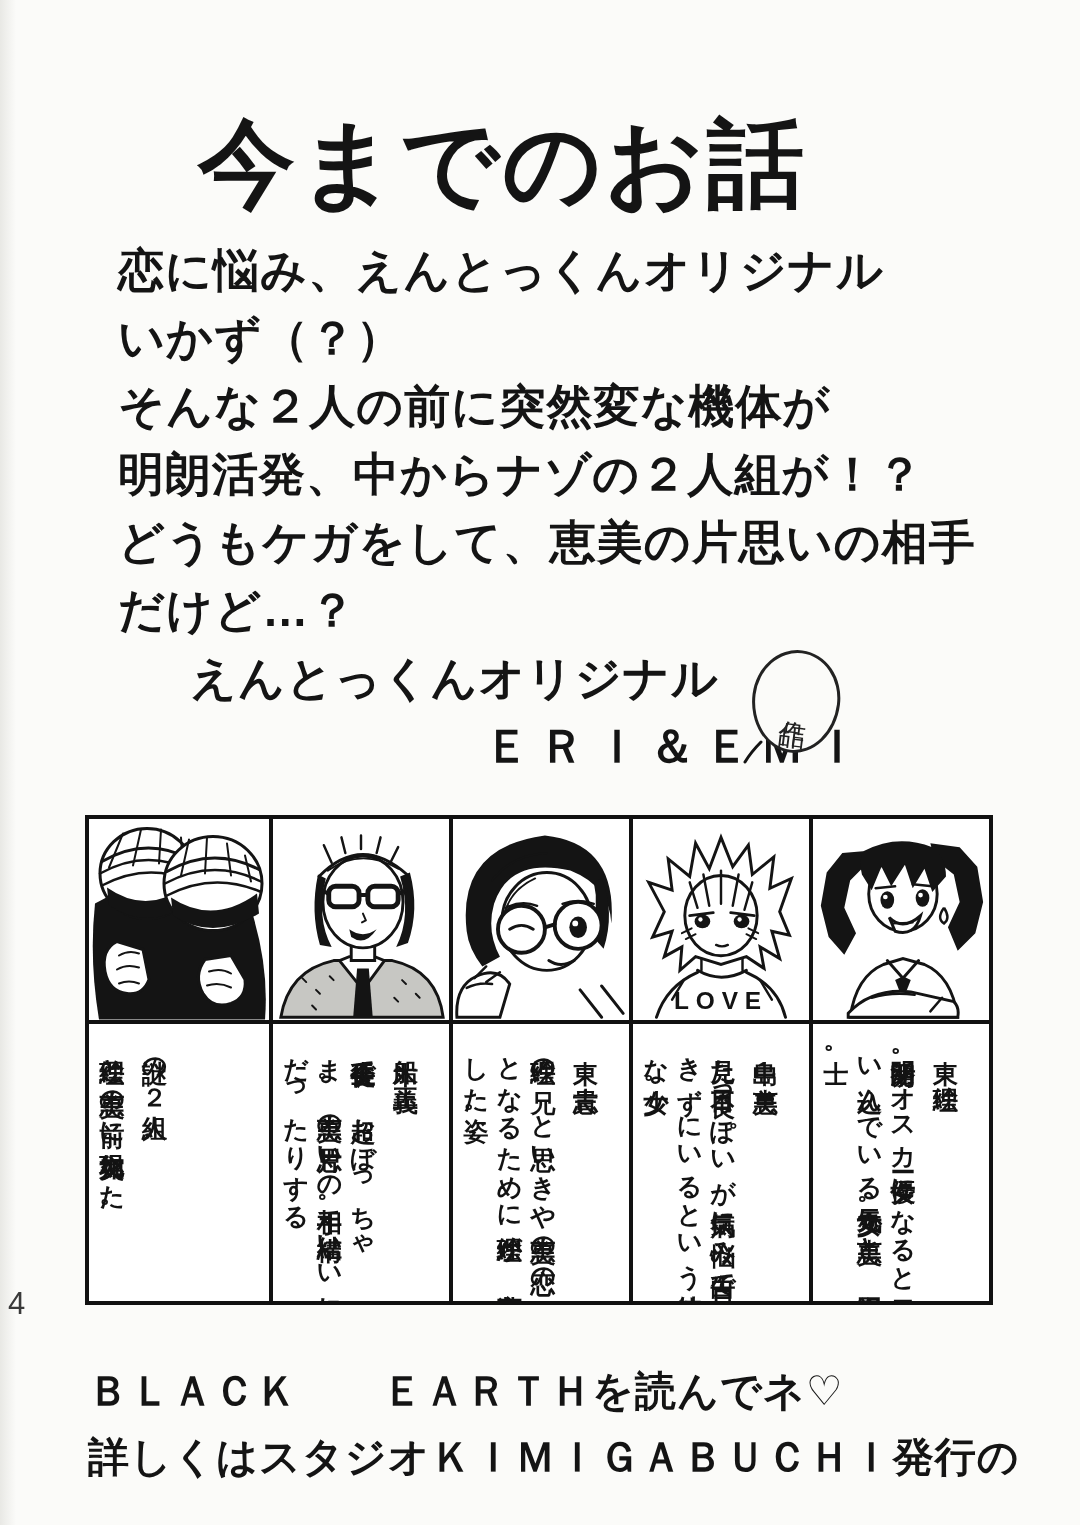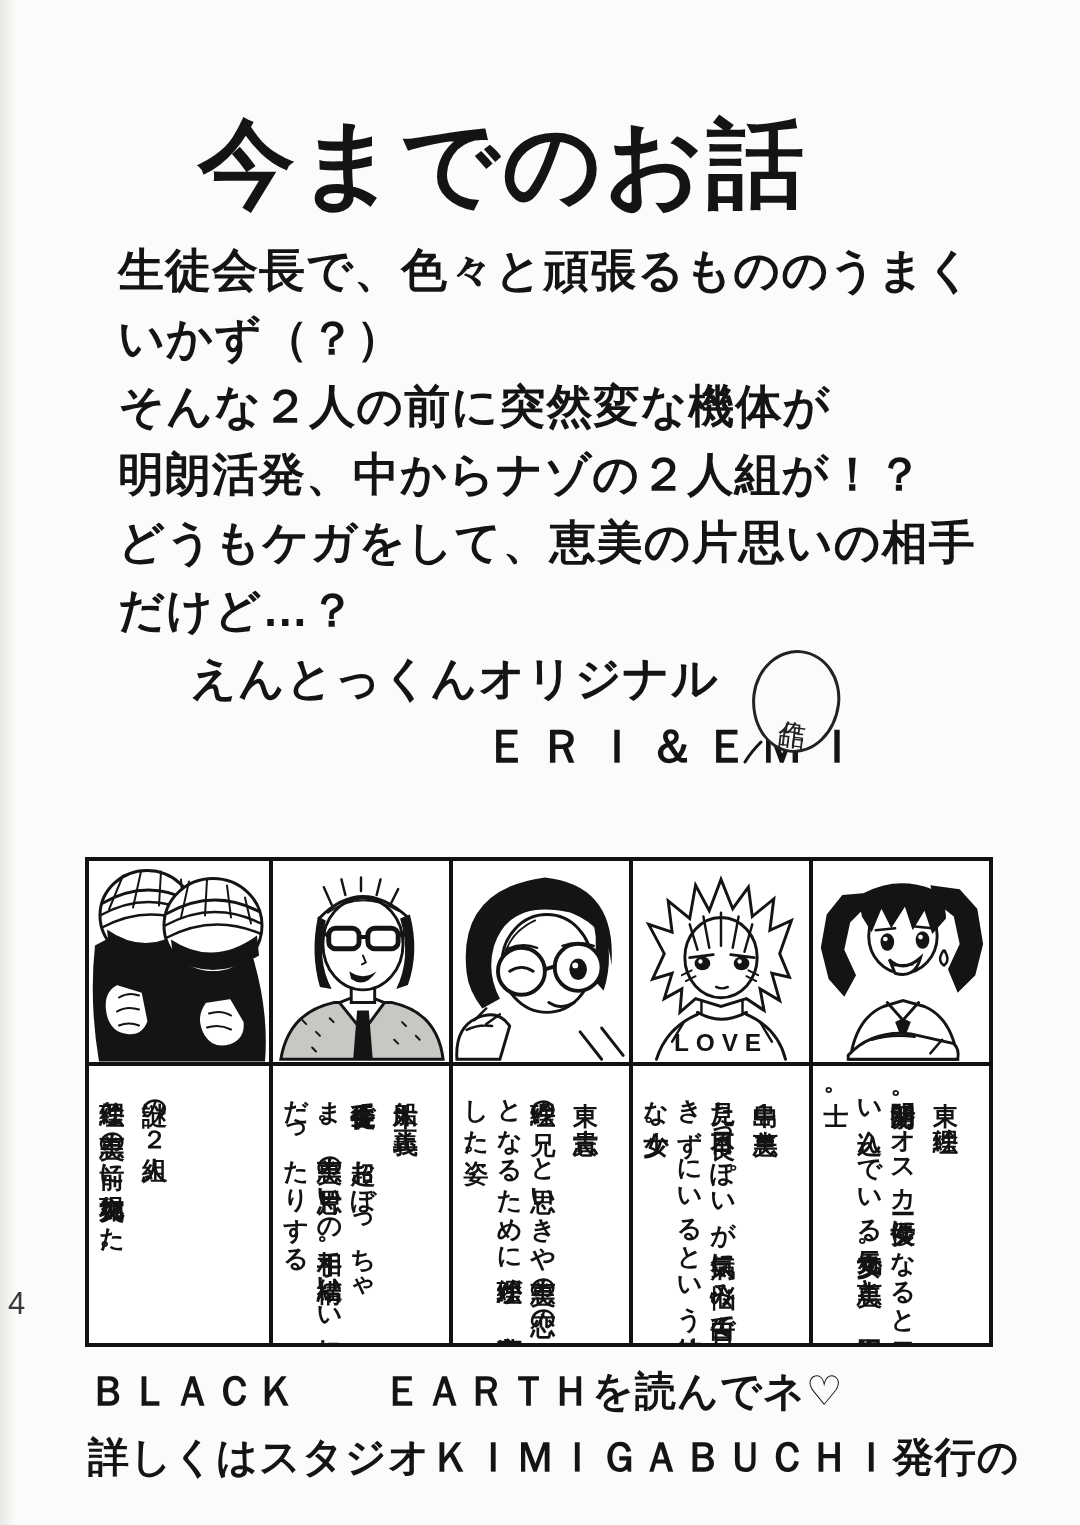--- a/index.html
+++ b/index.html
@@ -35,21 +35,21 @@
     transform:rotate(7deg);
     display:flex;align-items:center;justify-content:center;
     background:#fbfbf9;
   }
   .balloon-text{
     writing-mode:vertical-rl;text-orientation:upright;
     font-size:27px;font-weight:400;letter-spacing:2px;color:#222;
   }
   .balloon-tail{position:absolute;left:741px;top:738px;width:24px;height:26px;}
   .char-table{
-    position:absolute;left:85px;top:857px;width:908px;height:490px;
+    position:absolute;left:85px;top:815px;width:908px;height:490px;
     border:4px solid #111;background:#fff;
     display:grid;
     grid-template-columns:repeat(5,1fr);
     grid-template-rows:201px 1fr;
     box-sizing:border-box;
   }
   .cell{border-left:4px solid #111;box-sizing:border-box;overflow:hidden;background:#fff;}
   .cell.first{border-left:none;}
   .cell.textrow{border-top:4px solid #111;}
   .portrait{width:100%;height:100%;display:block;}
@@ -75,21 +75,21 @@
 </style>
 </head>
 <body>
 
 <div class="page">
   <div class="scan-edge"></div>
 
   <div class="page-title">今までのお話</div>
 
   <div class="story">
-    <span class="line">生徒会長で、色々と頑張るもののうまく</span>
+    <span class="line">恋に悩み、えんとっくんオリジナル</span>
     <span class="line">いかず（？）</span>
     <span class="line">そんな２人の前に突然変な機体が</span>
     <span class="line">明朗活発、中からナゾの２人組が！？</span>
     <span class="line">どうもケガをして、恵美の片思いの相手</span>
     <span class="line">だけど…？</span>
     <span class="line credit-original">えんとっくんオリジナル</span>
     <span class="line credit-series">ＥＲＩ＆ＥＭＩ</span>
   </div>
 
   <div class="balloon">

